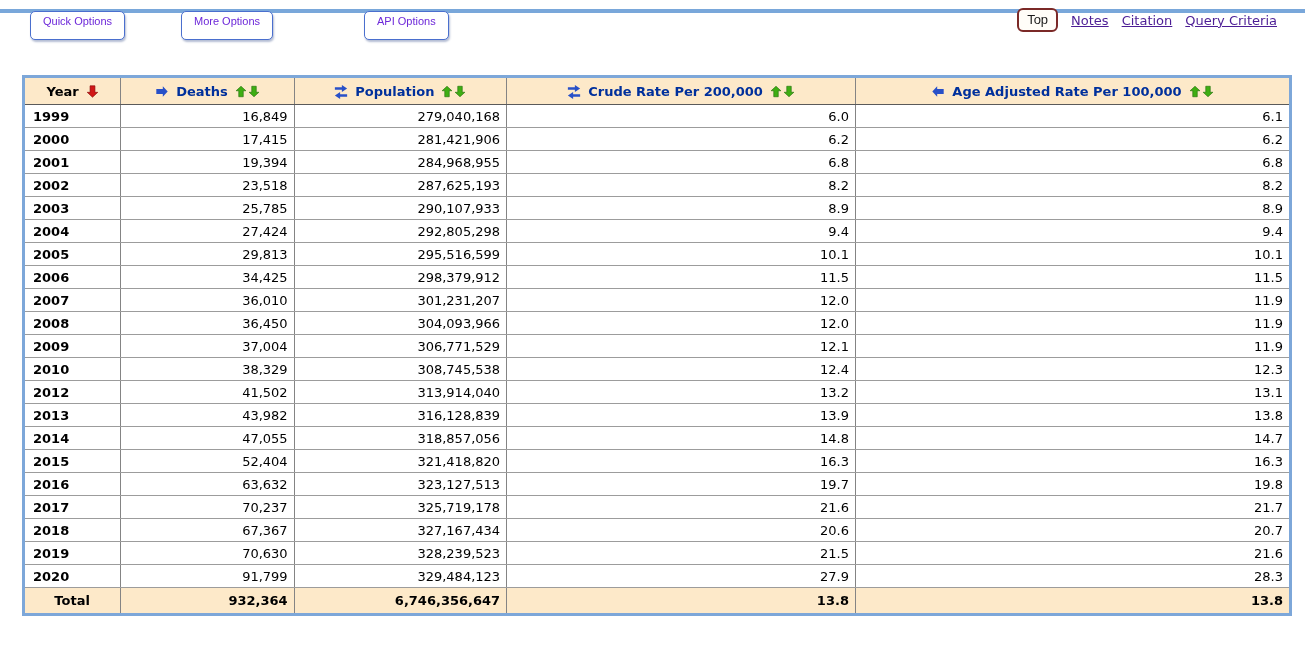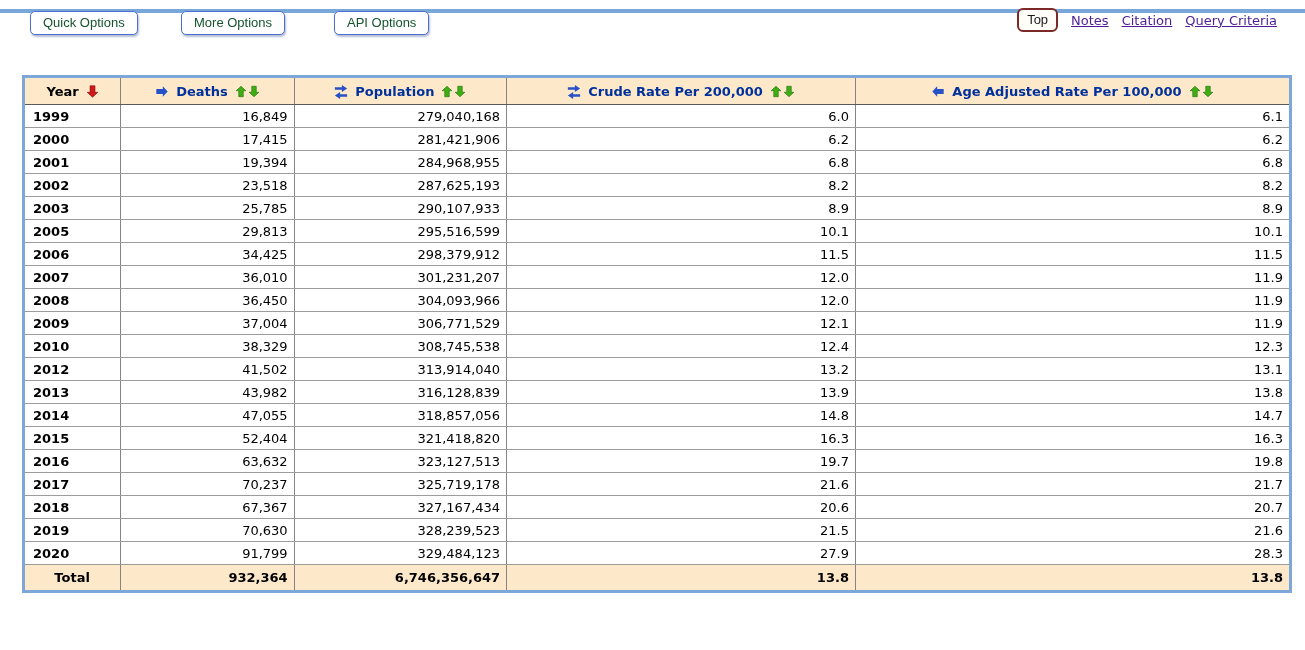--- a/index.html
+++ b/index.html
@@ -25,29 +25,29 @@
   }
 
   
   .tab-button {
     position: absolute;
     top: 11px;
     background: #ffffff;
     border: 1px solid #4a6fce;
     border-radius: 5px;
     box-shadow: 1px 2px 2px rgba(90,110,160,0.45);
-    color: #14532d;
-    font-size: 13px;
-    padding: 3px 12px 4px 12px;
+    color: #6d28d9;
+    font-size: 11px;
+    padding: 3px 12px 12px 12px;
     cursor: pointer;
     white-space: nowrap;
   }
   .tab-quick { left: 30px; }
   .tab-more  { left: 181px; }
-  .tab-api   { left: 334px; }
+  .tab-api   { left: 364px; }
 
   
   .right-nav {
     position: absolute;
     top: 8px;
     right: 28px;
     display: flex;
     align-items: center;
     gap: 13px;
   }
@@ -298,20 +298,27 @@
           <td class="num">8.2</td>
         </tr>
         <tr>
           <td class="year">2003</td>
           <td class="num">25,785</td>
           <td class="num">290,107,933</td>
           <td class="num">8.9</td>
           <td class="num">8.9</td>
         </tr>
         <tr>
+          <td class="year">2004</td>
+          <td class="num">27,424</td>
+          <td class="num">292,805,298</td>
+          <td class="num">9.4</td>
+          <td class="num">9.4</td>
+        </tr>
+        <tr>
           <td class="year">2005</td>
           <td class="num">29,813</td>
           <td class="num">295,516,599</td>
           <td class="num">10.1</td>
           <td class="num">10.1</td>
         </tr>
         <tr>
           <td class="year">2006</td>
           <td class="num">34,425</td>
           <td class="num">298,379,912</td>

